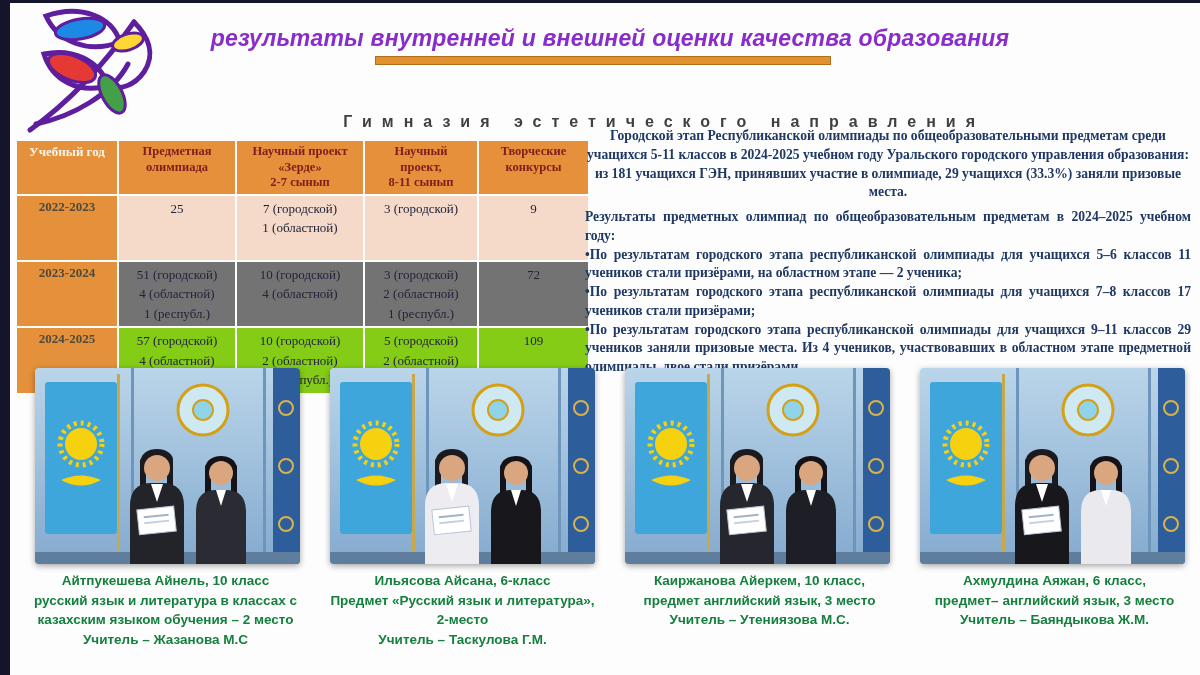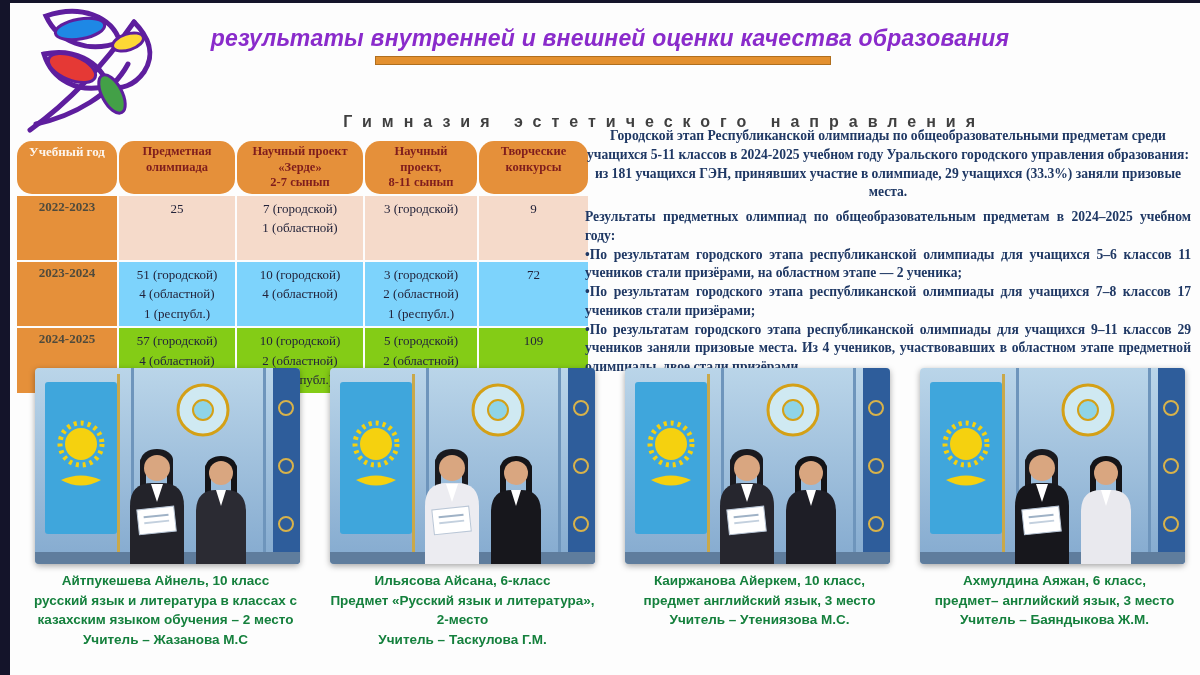--- a/index.html
+++ b/index.html
@@ -29,25 +29,25 @@
   .res-table{
     position:absolute;left:15px;top:139px;width:563px;
     border-collapse:separate;border-spacing:2px;table-layout:fixed;
     font-family:"Liberation Serif",serif;
   }
   .res-table td,.res-table th{padding:3px 2px;vertical-align:top;text-align:center;}
   .hdr{background:#E5903A;color:#7f1d1d;font-weight:bold;font-size:12.5px;line-height:1.25;}
   .hdr-year{color:#FDF6EE;font-size:13px;}
   .year-cell{background:#E5903A;color:#4F4A3C;font-weight:bold;font-size:13px;padding-top:6px;}
   .r-a{background:#F5DACA;}
-  .r-b{background:#7dd3fc;margin-left:23px;}
+  .r-b{background:#737373;margin-left:23px;}
   .r-c{background:#84cc16;}
   .cell{color:#23233A;font-size:13px;line-height:1.5;}
   .cl{min-height:0;}
-  .pre{white-space:pre-line;border-radius:15px;}
+  .pre{white-space:pre-line;}
 
   
   .summary{
     position:absolute;left:585px;top:127px;width:606px;
     font-family:Liberation Serif, serif;font-weight:bold;color:#1F3864;
     font-size:13.6px;line-height:1.38;
   }
   .summary .p1{text-align:center;margin:0 0 6px 0;}
   .summary .p2{text-align:justify;margin:0;}
   .summary .bullet{text-align:justify;margin:0;}

